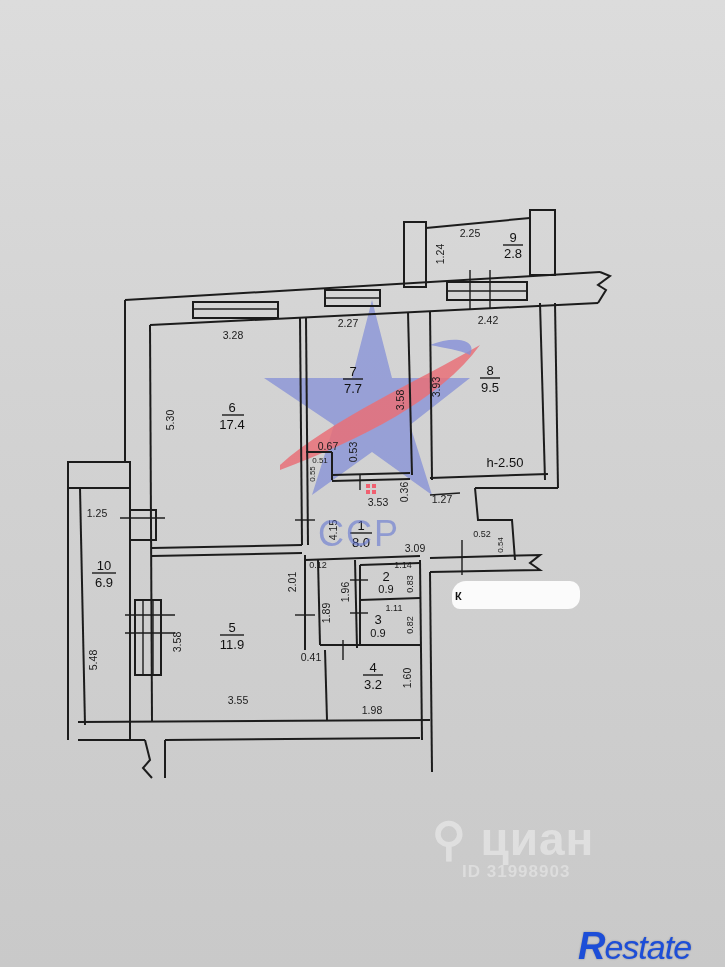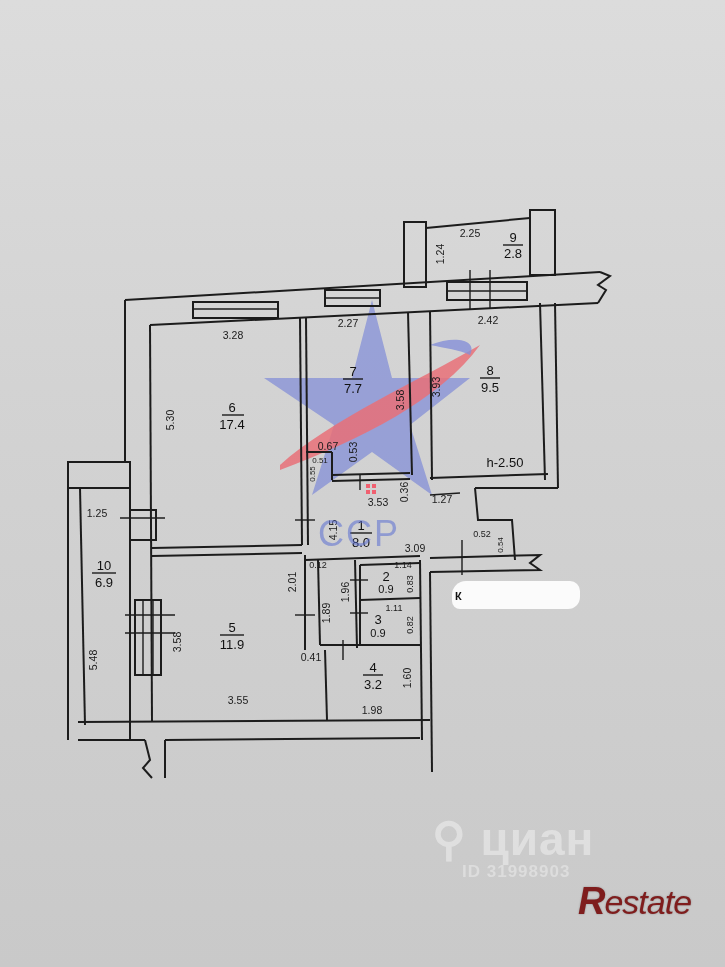--- a/index.html
+++ b/index.html
@@ -16,21 +16,21 @@
   .t { stroke:#1c1c1c; stroke-width:1.4; }
   .wm-cian {
     position:absolute; left:432px; top:812px; color:rgba(240,240,240,0.55);
     font-size:46px; font-weight:bold; letter-spacing:1px;
   }
   .wm-cian-id {
     position:absolute; left:462px; top:862px; color:rgba(240,240,240,0.5);
     font-size:17px; font-weight:bold; letter-spacing:1px;
   }
   .restate {
-    position:absolute; left:578px; top:880px; color:#7f1d1d;
+    position:absolute; left:578px; top:925px; color:#1d4ed8;
     font-size:34px; font-style:italic; letter-spacing:-1px;
     text-shadow:0 0 2px rgba(0,0,0,0.3);
   }
   .restate-r { font-weight:bold; font-size:38px; }
   .redact {
     position:absolute; left:452px; top:581px; width:128px; height:28px;
     background:#fbfbfb; border-radius:14px 10px 12px 8px;
   }
   .redact-k { position:absolute; left:455px; top:590px; font-size:11px; color:#111; font-weight:bold; }
   .ccp { position:absolute; left:318px; top:513px; font-size:36px; color:rgba(90,110,210,0.55); letter-spacing:2px; }

